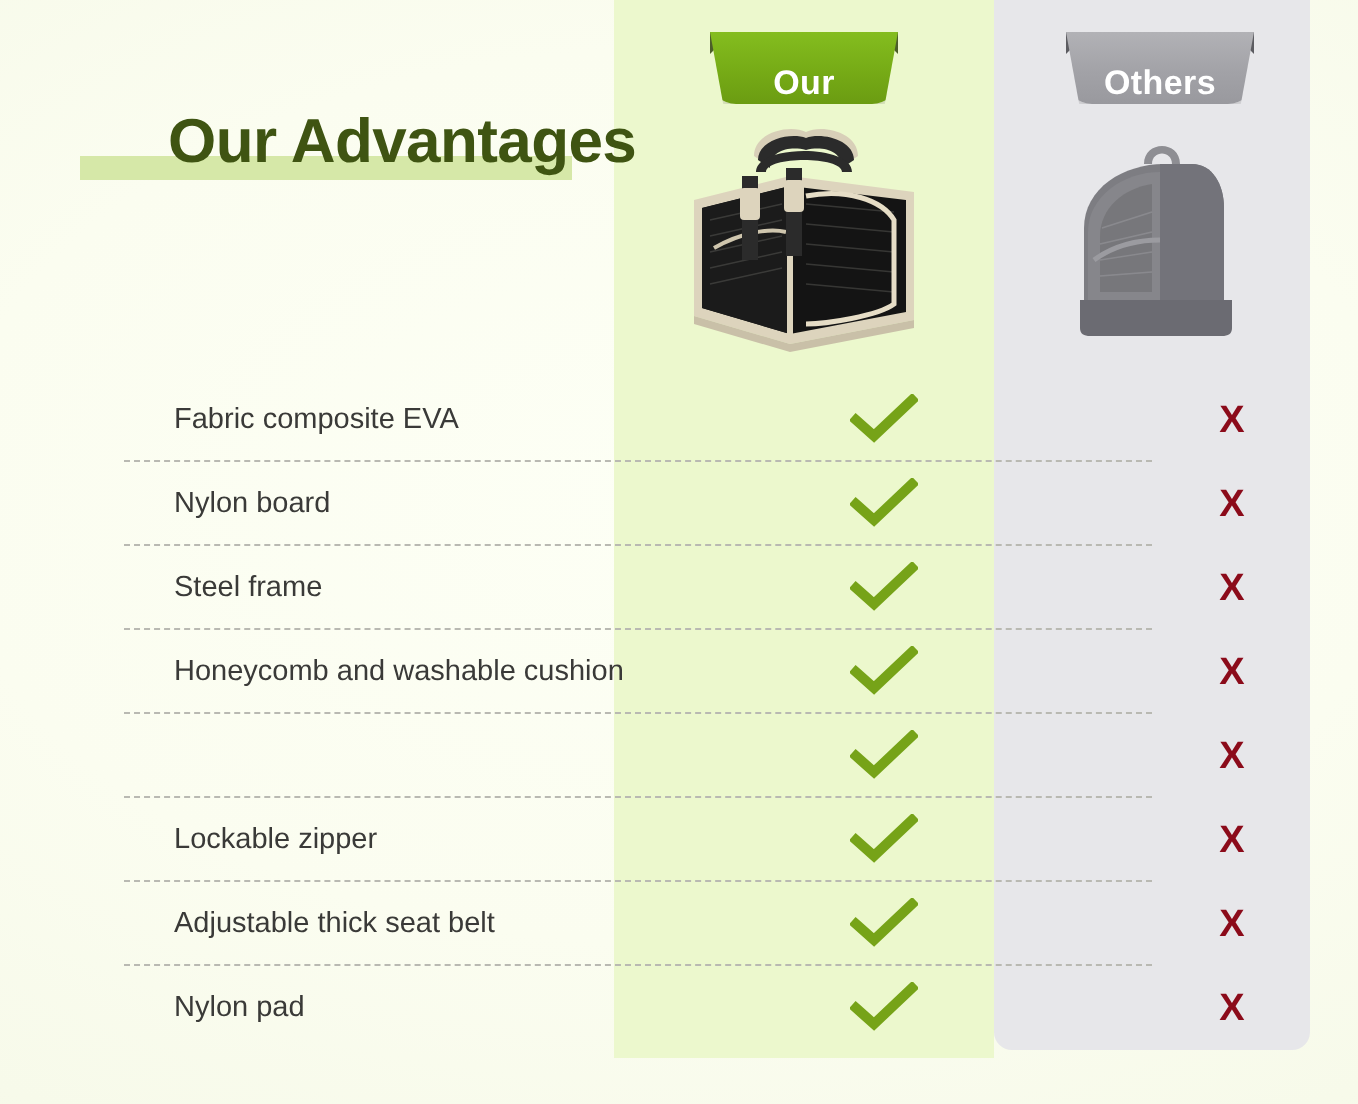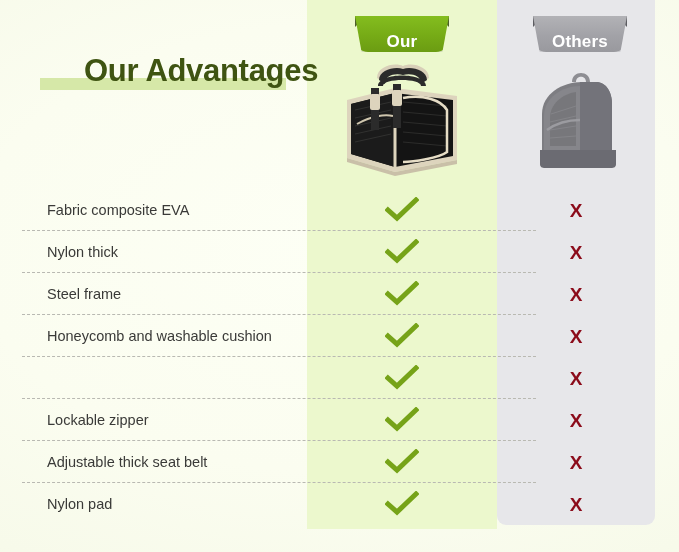--- a/index.html
+++ b/index.html
@@ -117,20 +117,21 @@
   }
   .prod-our    { left: 333px; top: 52px; width: 140px; height: 126px; }
   .prod-others { left: 520px; top: 52px; width: 120px; height: 126px; }
 
   
   .rows {
     position: absolute;
     left: 0;
     top: 189px;
     width: 555px;
+    padding-left: 40px;
   }
   .row {
     position: relative;
     height: 42px;
   }
   .row-sep {
     position: absolute;
     left: 22px;
     right: 19px;
     bottom: 0;
@@ -278,21 +279,21 @@
             <path d="M3 13 L12 21 L31 3" stroke="#76a318" stroke-width="5" fill="none" stroke-linecap="square"></path>
           </svg>
       </div>
       <div class="cell-others">
         <span class="x-mark">X</span>
       </div>
       <div class="row-sep"></div>
     </div>
 
     <div class="row">
-      <div class="row-label">Nylon thick</div>
+      <div class="row-label">Nylon board</div>
       <div class="cell-our">
         <svg class="check-svg" width="34" height="26" viewBox="0 0 34 26">
             <path d="M3 13 L12 21 L31 3" stroke="#76a318" stroke-width="5" fill="none" stroke-linecap="square"></path>
           </svg>
       </div>
       <div class="cell-others">
         <span class="x-mark">X</span>
       </div>
       <div class="row-sep"></div>
     </div>

